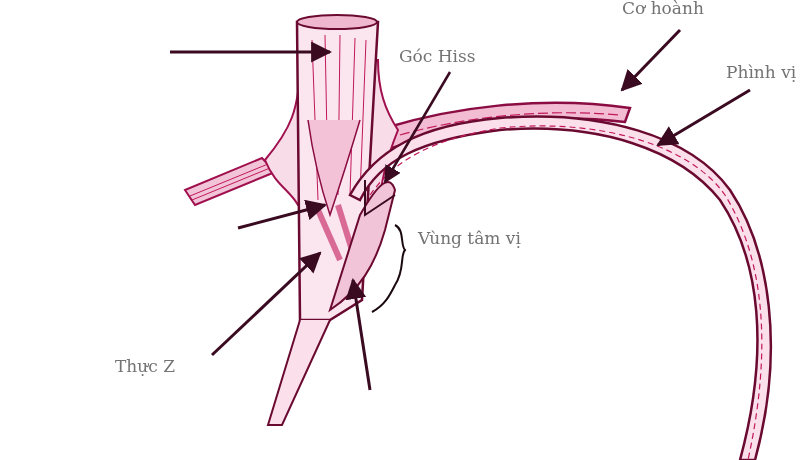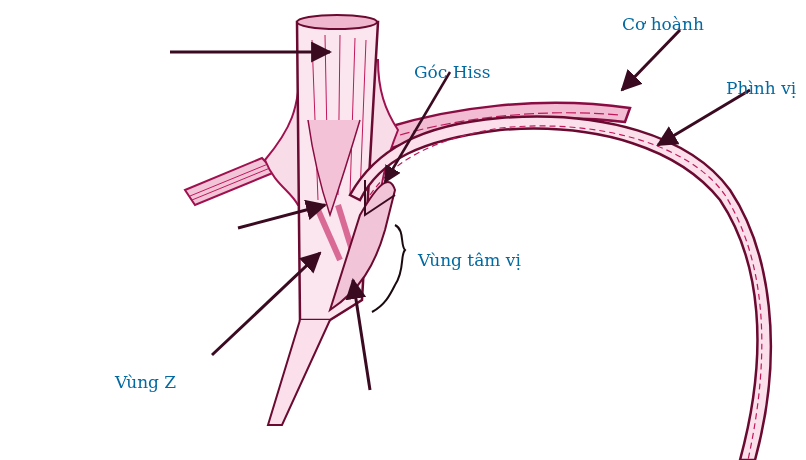--- a/index.html
+++ b/index.html
@@ -1,18 +1,18 @@
 <!DOCTYPE html>
 <html><head>
 <meta charset="utf-8">
 <style>
   html, body { margin: 0; padding: 0; background: #ffffff; }
   #stage { position: relative; width: 806px; height: 460px; overflow: hidden; background: #ffffff; }
   svg { position: absolute; left: 0; top: 0; }
-  .lbl { position: absolute; font-family: "DejaVu Serif", "Liberation Serif", serif; font-size: 17px; color: #0369a1; white-space: nowrap; line-height: 1; margin-top: 16px; }
+  .lbl { position: absolute; font-family: "DejaVu Serif", "Liberation Serif", serif; font-size: 17px; color: #737373; white-space: nowrap; line-height: 1; }
 </style>
 </head>
 <body>
 
 <div id="stage">
   <svg width="806" height="460" viewBox="0 0 806 460">
     <defs>
       <marker id="ah" viewBox="0 0 10 10" refX="9" refY="5" markerWidth="7" markerHeight="7" orient="auto-start-reverse">
         <path d="M0,0 L10,5 L0,10 z" fill="#3a0a20"></path>
       </marker>
@@ -60,17 +60,17 @@
       <line x1="680" y1="30" x2="622" y2="90" stroke="#3a0a20" stroke-width="3" marker-end="url(#ah)"></line>
       <line x1="450" y1="72" x2="385" y2="182" stroke="#3a0a20" stroke-width="2.5" marker-end="url(#ah)"></line>
       <line x1="750" y1="90" x2="658" y2="145" stroke="#3a0a20" stroke-width="3" marker-end="url(#ah)"></line>
       <line x1="238" y1="228" x2="325" y2="205" stroke="#3a0a20" stroke-width="3" marker-end="url(#ah)"></line>
       <line x1="212" y1="355" x2="320" y2="253" stroke="#3a0a20" stroke-width="3" marker-end="url(#ah)"></line>
       <line x1="370" y1="390" x2="353" y2="280" stroke="#3a0a20" stroke-width="3" marker-end="url(#ah)"></line>
     </g>
   </svg>
 
   <div class="lbl" style="left:622px; top:0px;">Cơ hoành</div>
-  <div class="lbl" style="left:414px; top:48px;">Góc Hiss</div>
+  <div class="lbl" style="left:399px; top:48px;">Góc Hiss</div>
   <div class="lbl" style="left:726px; top:64px;">Phình vị</div>
-  <div class="lbl" style="left:418px; top:236px;">Vùng tâm vị</div>
-  <div class="lbl" style="left:115px; top:358px;">Vùng Z</div>
+  <div class="lbl" style="left:418px; top:230px;">Vùng tâm vị</div>
+  <div class="lbl" style="left:115px; top:358px;">Thực Z</div>
 </div>
 
 </body></html>

